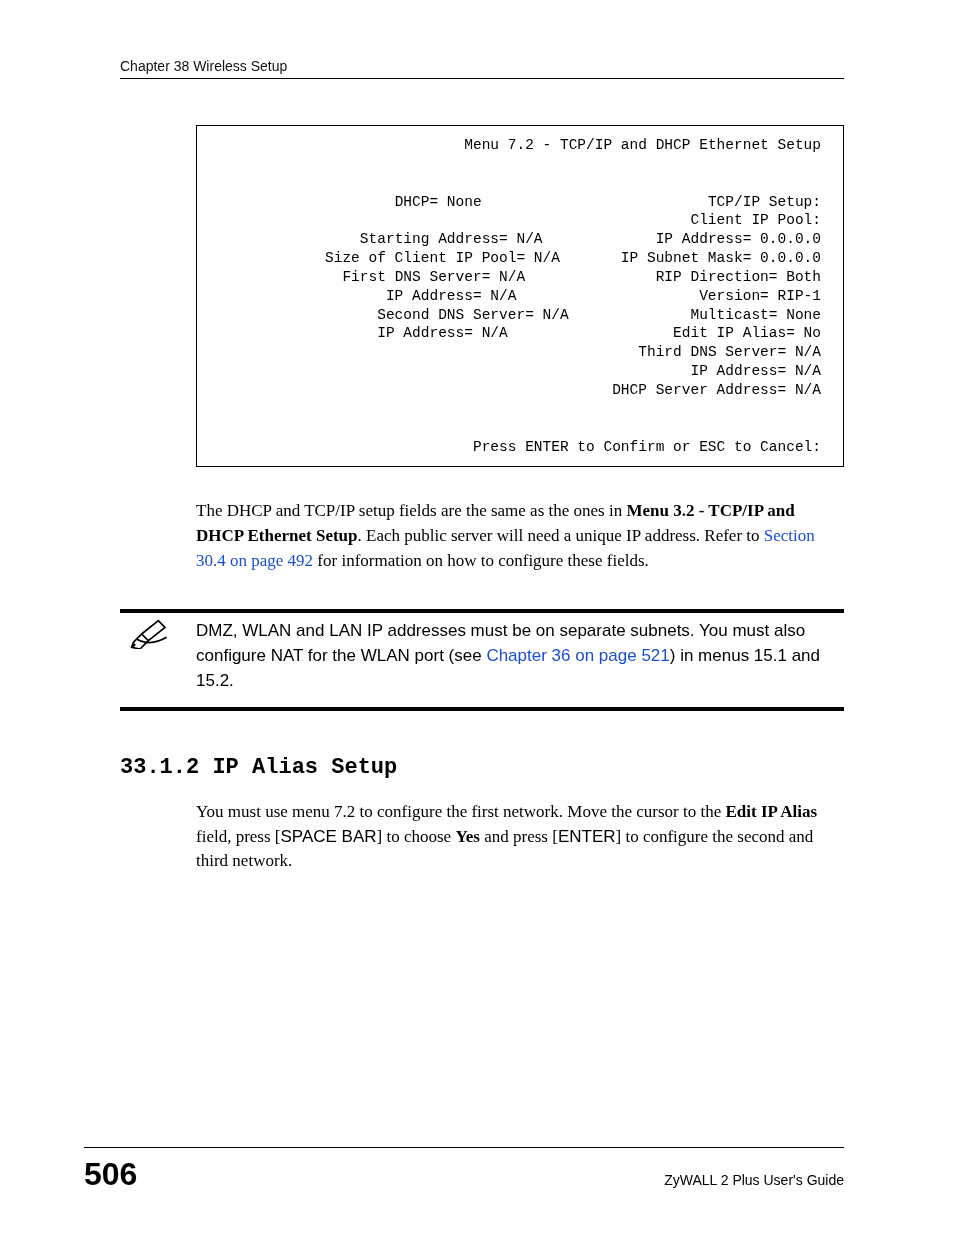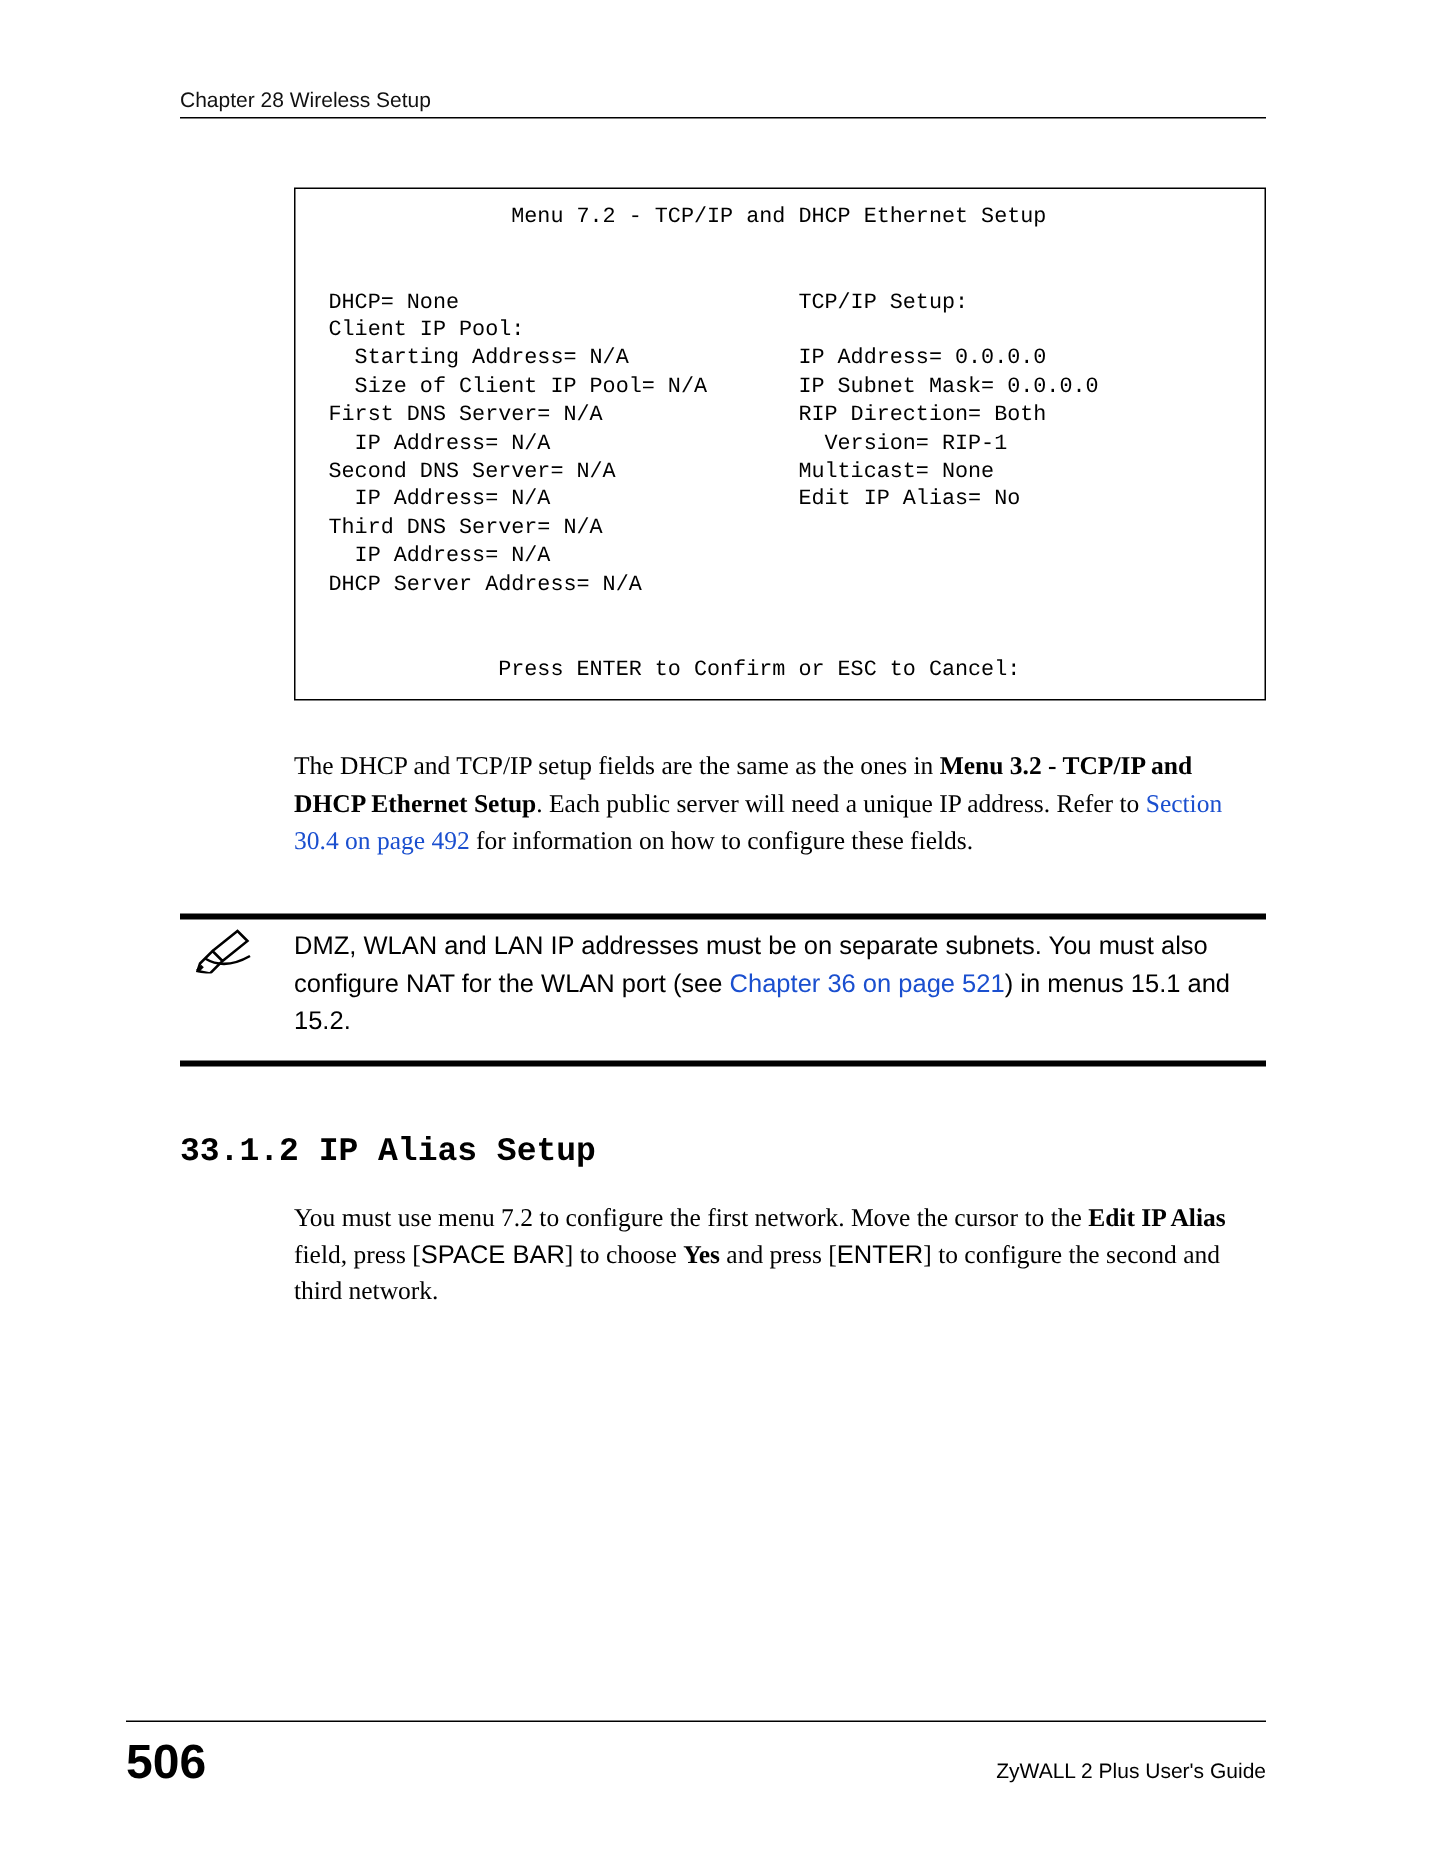--- a/index.html
+++ b/index.html
@@ -33,20 +33,21 @@
     }
     .figure-caption .fig-label { font-weight: 700; }
     .terminal-box {
       margin-left: 76px;
       border: 1px solid #000;
       padding: 10px 22px 10px 22px;
       font-family: "Courier New", Courier, monospace;
       font-size: 14.5px;
       white-space: pre;
       line-height: 1.3;
+      text-align: right;
     }
     .body-para {
       margin-left: 76px;
       margin-top: 32px;
       font-size: 17px;
       line-height: 1.45;
     }
     .link { color: #1a4fcf; }
     .callout {
       margin-top: 36px;
@@ -118,21 +119,21 @@
       font-size: 14px;
     }
     .bold { font-weight: 700; }
     .sans { font-family: Arial, Helvetica, sans-serif; }
     .pencil-icon svg { width: 40px; height: 30px; }
   </style>
 </head>
 <body>
 
 <div class="page">
-  <div class="running-header">Chapter 28 Wireless Setup</div>
+  <div class="running-header">Chapter 38 Wireless Setup</div>
   <hr class="top-rule">
 
 
   <div class="terminal-box">              Menu 7.2 - TCP/IP and DHCP Ethernet Setup
 
 
 DHCP= None                          TCP/IP Setup:
 Client IP Pool:
   Starting Address= N/A             IP Address= 0.0.0.0
   Size of Client IP Pool= N/A       IP Subnet Mask= 0.0.0.0

